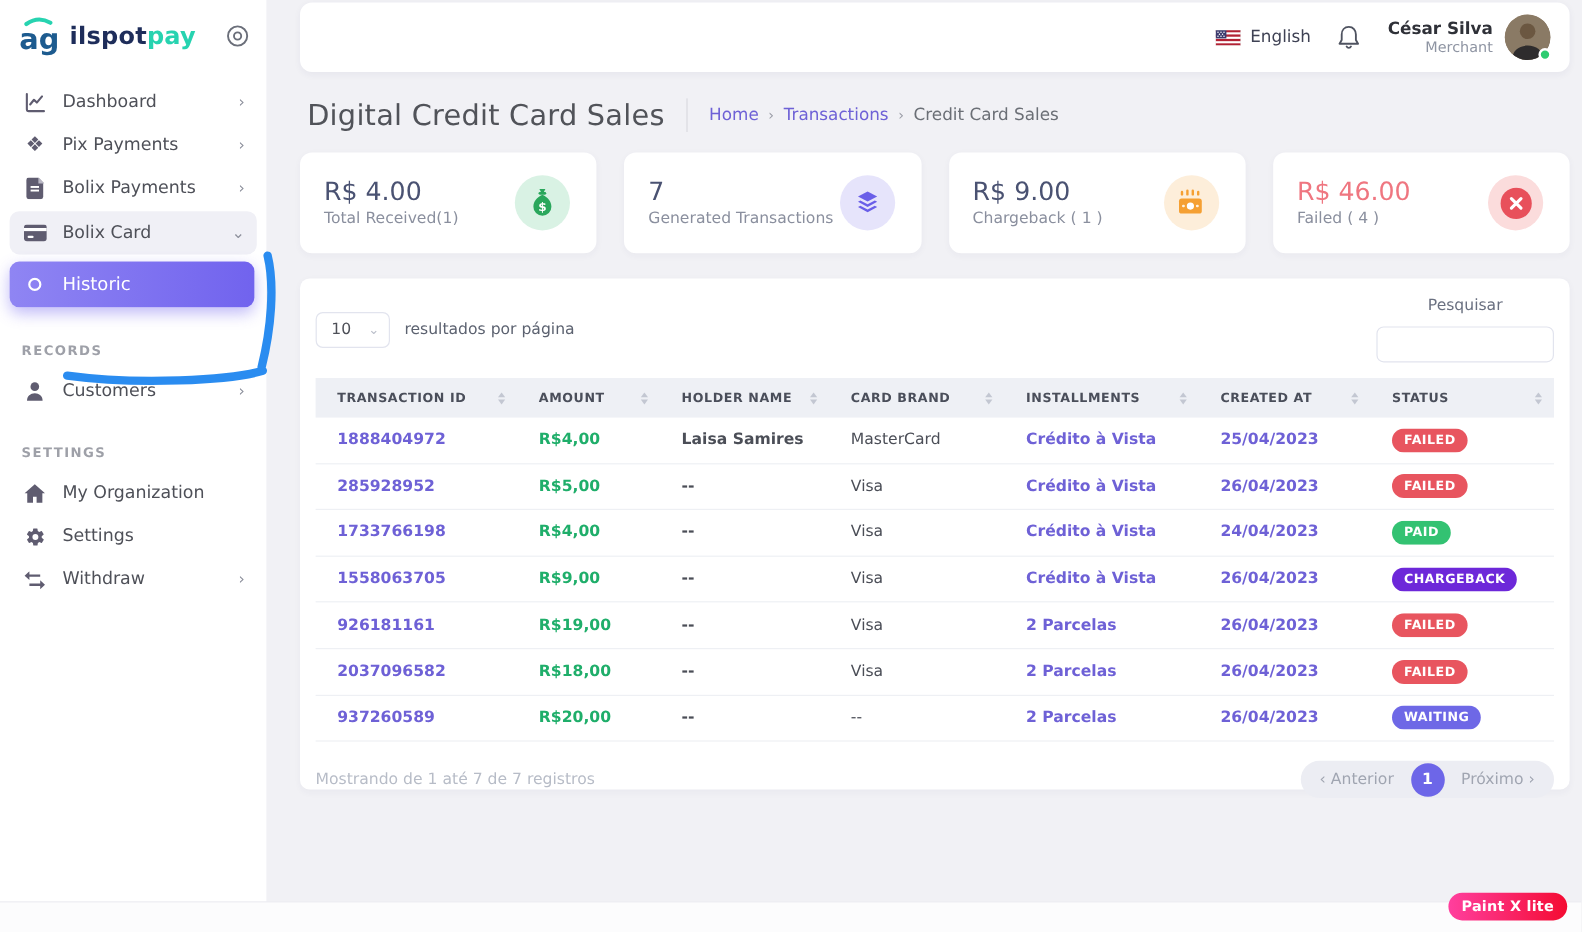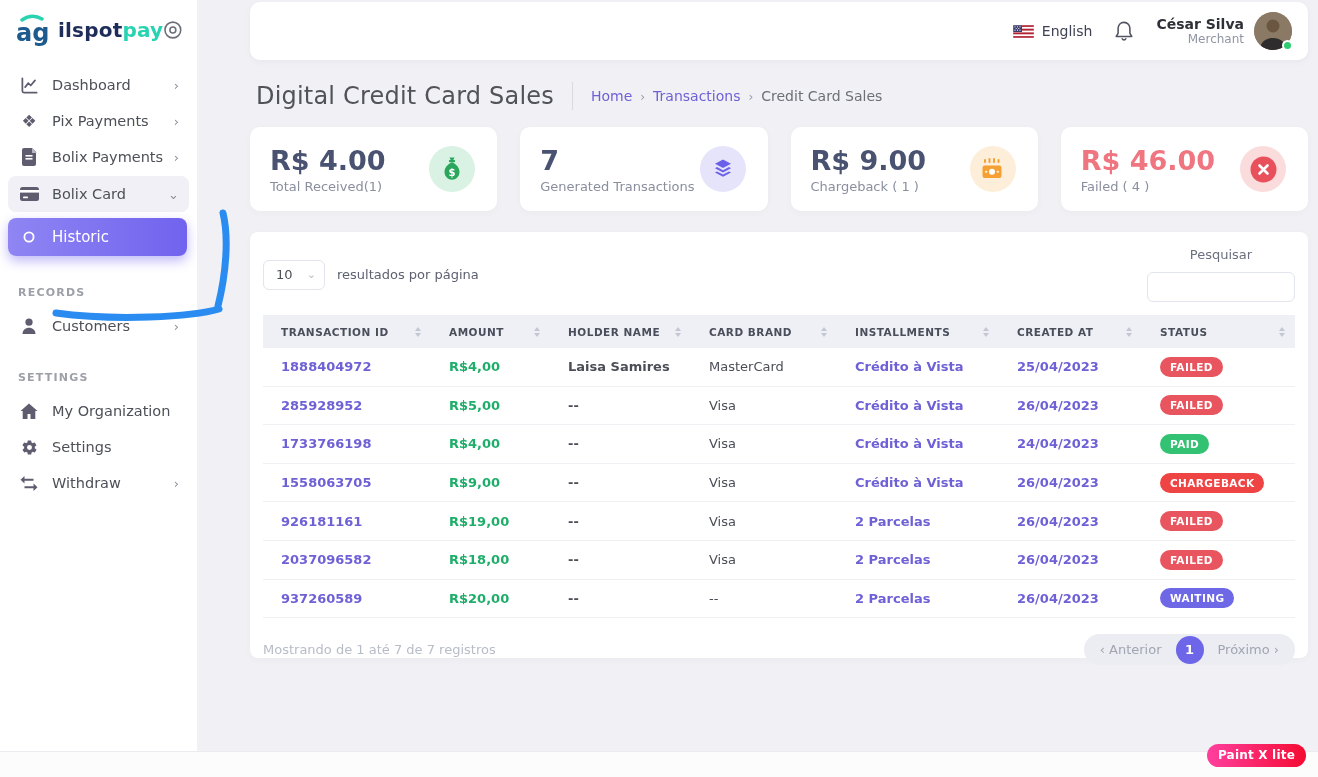--- a/index.html
+++ b/index.html
@@ -4,21 +4,21 @@
 <style>
   * { margin:0; padding:0; box-sizing:border-box; }
   html,body { width:1318px; height:777px; }
   body {
     position:relative; overflow:hidden;
     background:#f1f1f5;
     font-family:"DejaVu Sans","Liberation Sans",sans-serif;
     color:#4e5058;
   }
   
-  .sidebar { position:absolute; left:0; top:0; width:197px; height:751px; background:#fff; z-index:2; }
+  .sidebar { position:absolute; left:0; top:0; width:222px; height:751px; background:#fff; z-index:2; }
   .logo-row { display:flex; align-items:center; padding:12px 14px 10px 14px; }
   .logo-mark { width:36px; height:36px; position:relative; margin-right:8px; }
   .logo-text { font-size:20px; font-weight:bold; letter-spacing:.2px; }
   .logo-text .p1 { color:#1e2d5a; }
   .logo-text .p2 { color:#27d3b0; }
   .target-icon { margin-left:auto; width:20px; height:20px; }
   .nav-item { display:flex; align-items:center; height:34px; margin:2px 8px; padding:0 10px; border-radius:8px; font-size:14.5px; color:#4e5058; cursor:pointer; }
   .nav-item .nicon { width:22px; display:flex; justify-content:center; margin-right:12px; color:#5f5c70; font-size:16px; }
   .nav-item .chev { margin-left:auto; color:#8d909c; font-size:13px; }
   .nav-item.active-parent { background:#f0f0f6; }
@@ -50,21 +50,21 @@
   .page-title { font-size:24px; font-weight:500; color:#515359; letter-spacing:.2px; }
   .vdiv { width:1px; height:28px; background:#d9d9e0; margin:0 18px; }
   .crumb { font-size:14px; }
   .crumb a { color:#6e61d6; text-decoration:none; cursor:pointer; }
   .crumb .sep { color:#9a9ca6; margin:0 8px; font-size:12px; }
   .crumb .current { color:#6b6f76; }
   
   .cards-row { position:absolute; left:250px; top:127px; width:1058px; display:flex; gap:23px; }
   .stat-card { flex:1; height:84px; background:#fff; border-radius:10px; box-shadow:0 2px 6px rgba(40,40,90,.04);
     display:flex; align-items:center; justify-content:space-between; padding:0 22px 0 20px; }
-  .stat-value { font-size:27px; font-weight:bold; color:#4a5272; }
+  .stat-value { font-size:21px; font-weight:normal; color:#4a5272; }
   .stat-label { font-size:13px; color:#8a8f9e; margin-top:3px; }
   .stat-value.failed { color:#ef7680; }
   .icon-circle { width:46px; height:46px; border-radius:50%; display:flex; align-items:center; justify-content:center; flex:none; }
   
   .table-card { position:absolute; left:250px; top:232px; width:1058px; height:426px; background:#fff; border-radius:8px;
     box-shadow:0 2px 6px rgba(40,40,90,.04); padding:15px 13px; }
   .controls { display:flex; align-items:center; margin-bottom:13px; }
   .pagesize { width:62px; height:30px; border:1px solid #e2e4ee; border-radius:6px; display:flex; align-items:center;
     padding:0 8px 0 12px; font-size:13px; color:#4e5058; justify-content:space-between; cursor:pointer; }
   .pagesize .dd { color:#b9bdc9; font-size:11px; }
@@ -425,21 +425,21 @@
         <div class="td td-created">24/04/2023</div>
         <div class="td td-status"><span class="badge" style="background: rgb(51, 194, 114);">PAID</span></div>
       </div>
       <div class="trow tgrid">
         <div class="td td-id">1558063705</div>
         <div class="td td-amount">R$9,00</div>
         <div class="td td-holder">--</div>
         <div class="td td-brand">Visa</div>
         <div class="td td-installments">Crédito à Vista</div>
         <div class="td td-created">26/04/2023</div>
-        <div class="td td-status"><span class="badge" style="background: #ef4444;">CHARGEBACK</span></div>
+        <div class="td td-status"><span class="badge" style="background: #6d28d9;">CHARGEBACK</span></div>
       </div>
       <div class="trow tgrid">
         <div class="td td-id">926181161</div>
         <div class="td td-amount">R$19,00</div>
         <div class="td td-holder">--</div>
         <div class="td td-brand">Visa</div>
         <div class="td td-installments">2 Parcelas</div>
         <div class="td td-created">26/04/2023</div>
         <div class="td td-status"><span class="badge" style="background: rgb(232, 85, 95);">FAILED</span></div>
       </div>

